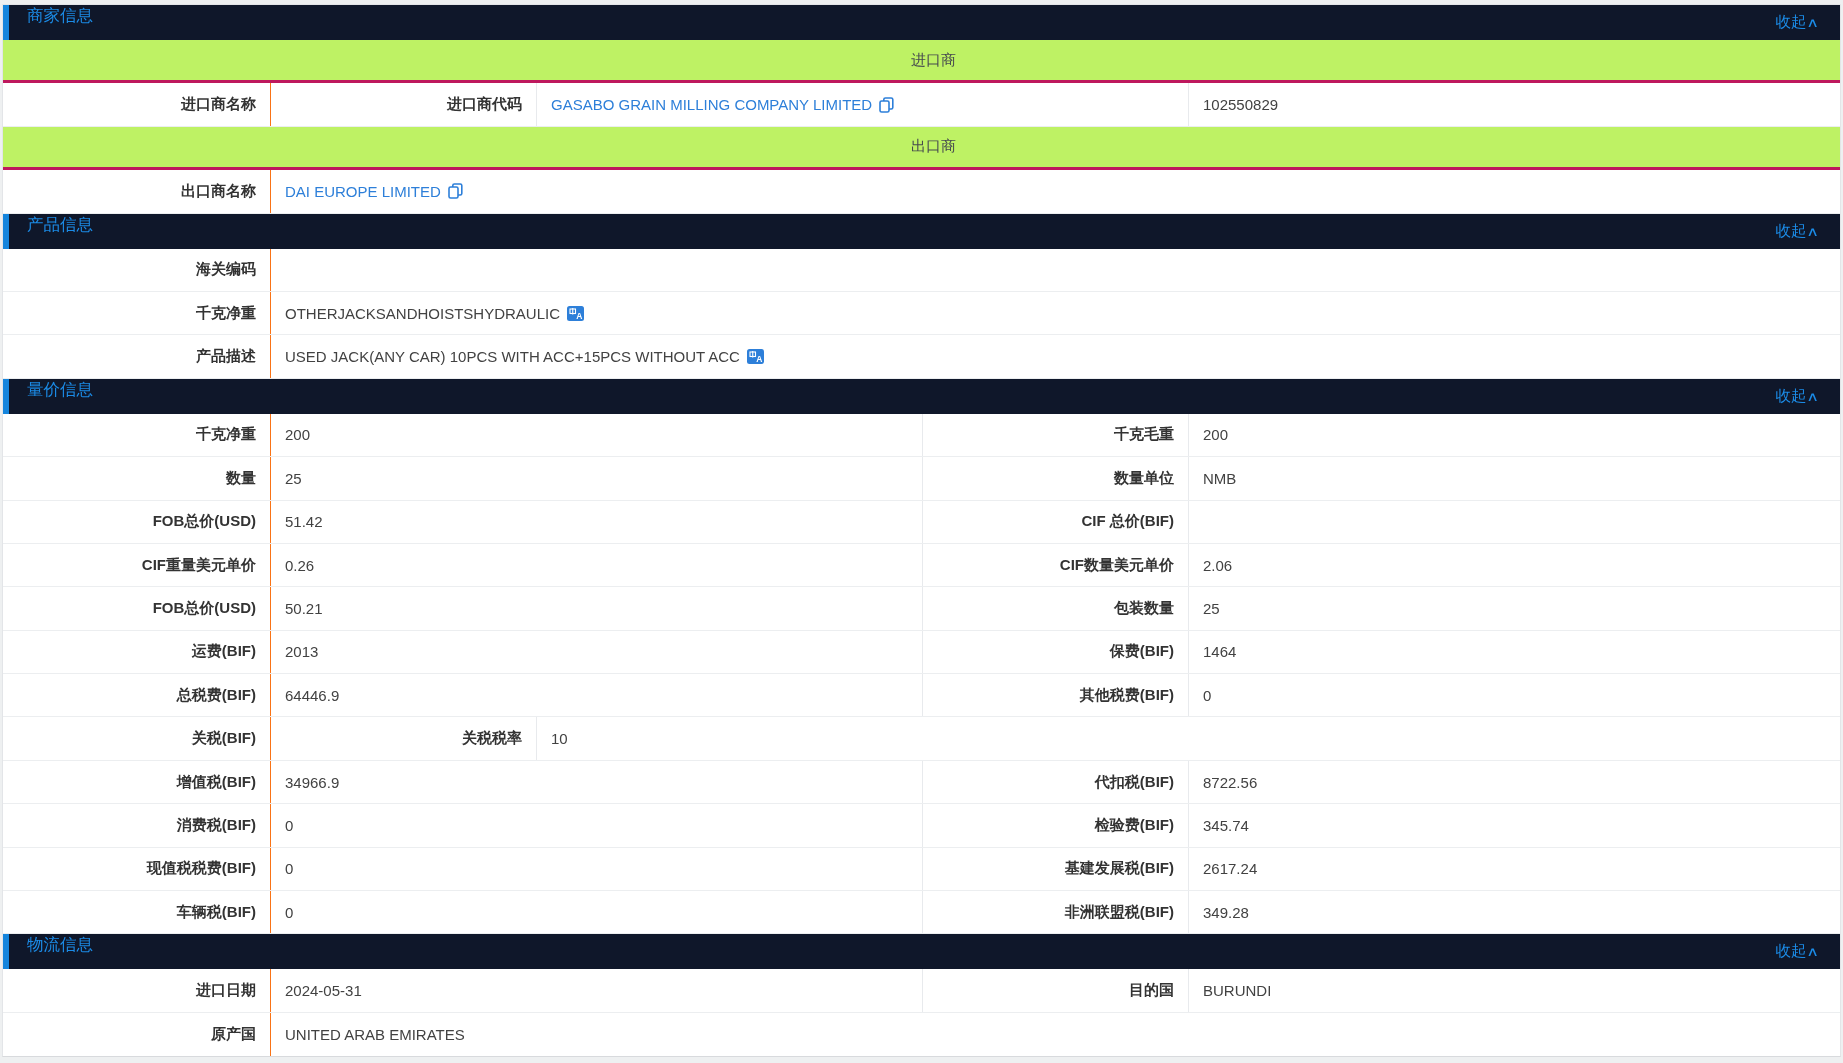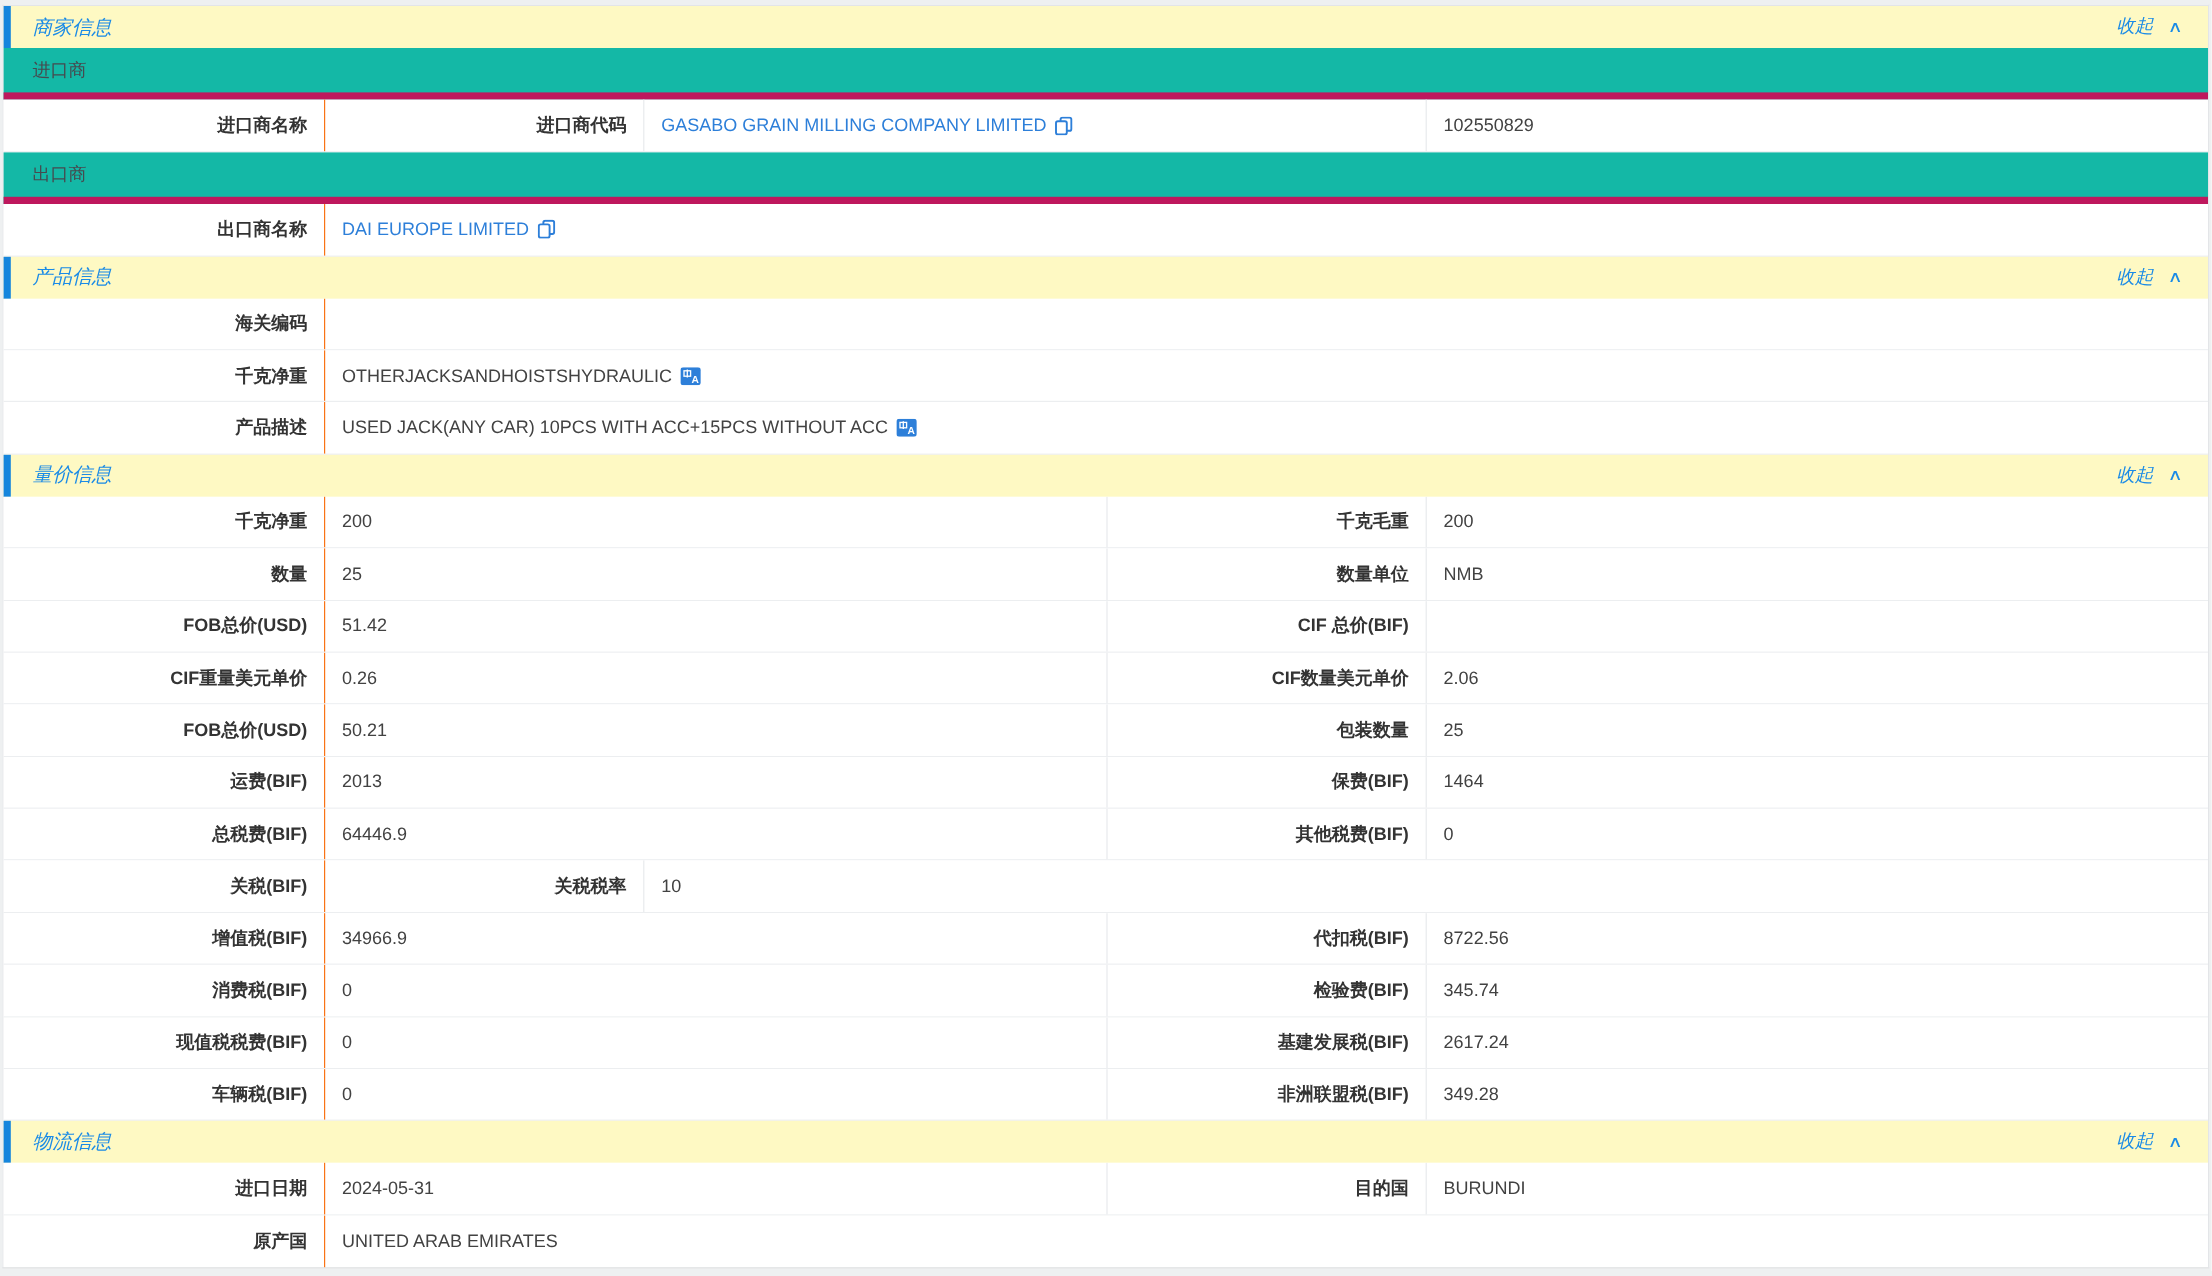--- a/index.html
+++ b/index.html
@@ -13,44 +13,44 @@
   }
   .panel {
     position:absolute; left:2px; right:2px; top:4px;
     background:#ffffff;
     border:1px solid #e3e5e8;
     border-bottom:1px solid #d8dadd;
   }
   
   .sec-header {
     height:35px;
-    background:#fef9c3;
+    background:#0f172a;
     border-left:6px solid #1585dd;
-    display:flex; align-items:center; justify-content:space-between;
+    display:flex; justify-content:space-between;
     padding:0 22px 0 18px;
-    font-style:italic;
   }
   .sec-title { color:#1b8be6; font-size:16.5px; }
   .collapse {
     color:#1b8be6; font-size:15.5px; cursor:pointer;
-    display:flex; align-items:center; gap:14px;
+    display:flex; align-items:center; gap:2px;
   }
   .chev { font-size:13px; transform:scaleX(1.35); display:inline-block; }
   
   .row {
     display:flex; align-items:center;
     height:43.4px;
     background:#fff;
     border-bottom:1px solid #eceef0;
   }
   .subheader {
-    background:#14b8a6;
+    background:#bef264;
     padding-left:24px;
     color:#464a4f;
-    border-bottom:6px solid #be185d;
+    border-bottom:3px solid #be185d;
+    justify-content:center;
   }
   .cell { height:100%; display:flex; align-items:center; overflow:hidden; white-space:nowrap; }
   .lbl { font-weight:bold; color:#333; justify-content:flex-end; padding-right:14px; }
   .val { color:#424242; padding-left:14px; gap:7px; }
   .c1 { width:268px; border-right:1px solid #f97316; }
   .c2 { width:652px; border-right:1px solid #e8eaed; }
   .c3 { width:266px; border-right:1px solid #e8eaed; }
   .c4 { flex:1; }
   .full { flex:1; border-right:none; }
   .link { color:#2d7fd9; text-decoration:none; cursor:pointer; }

